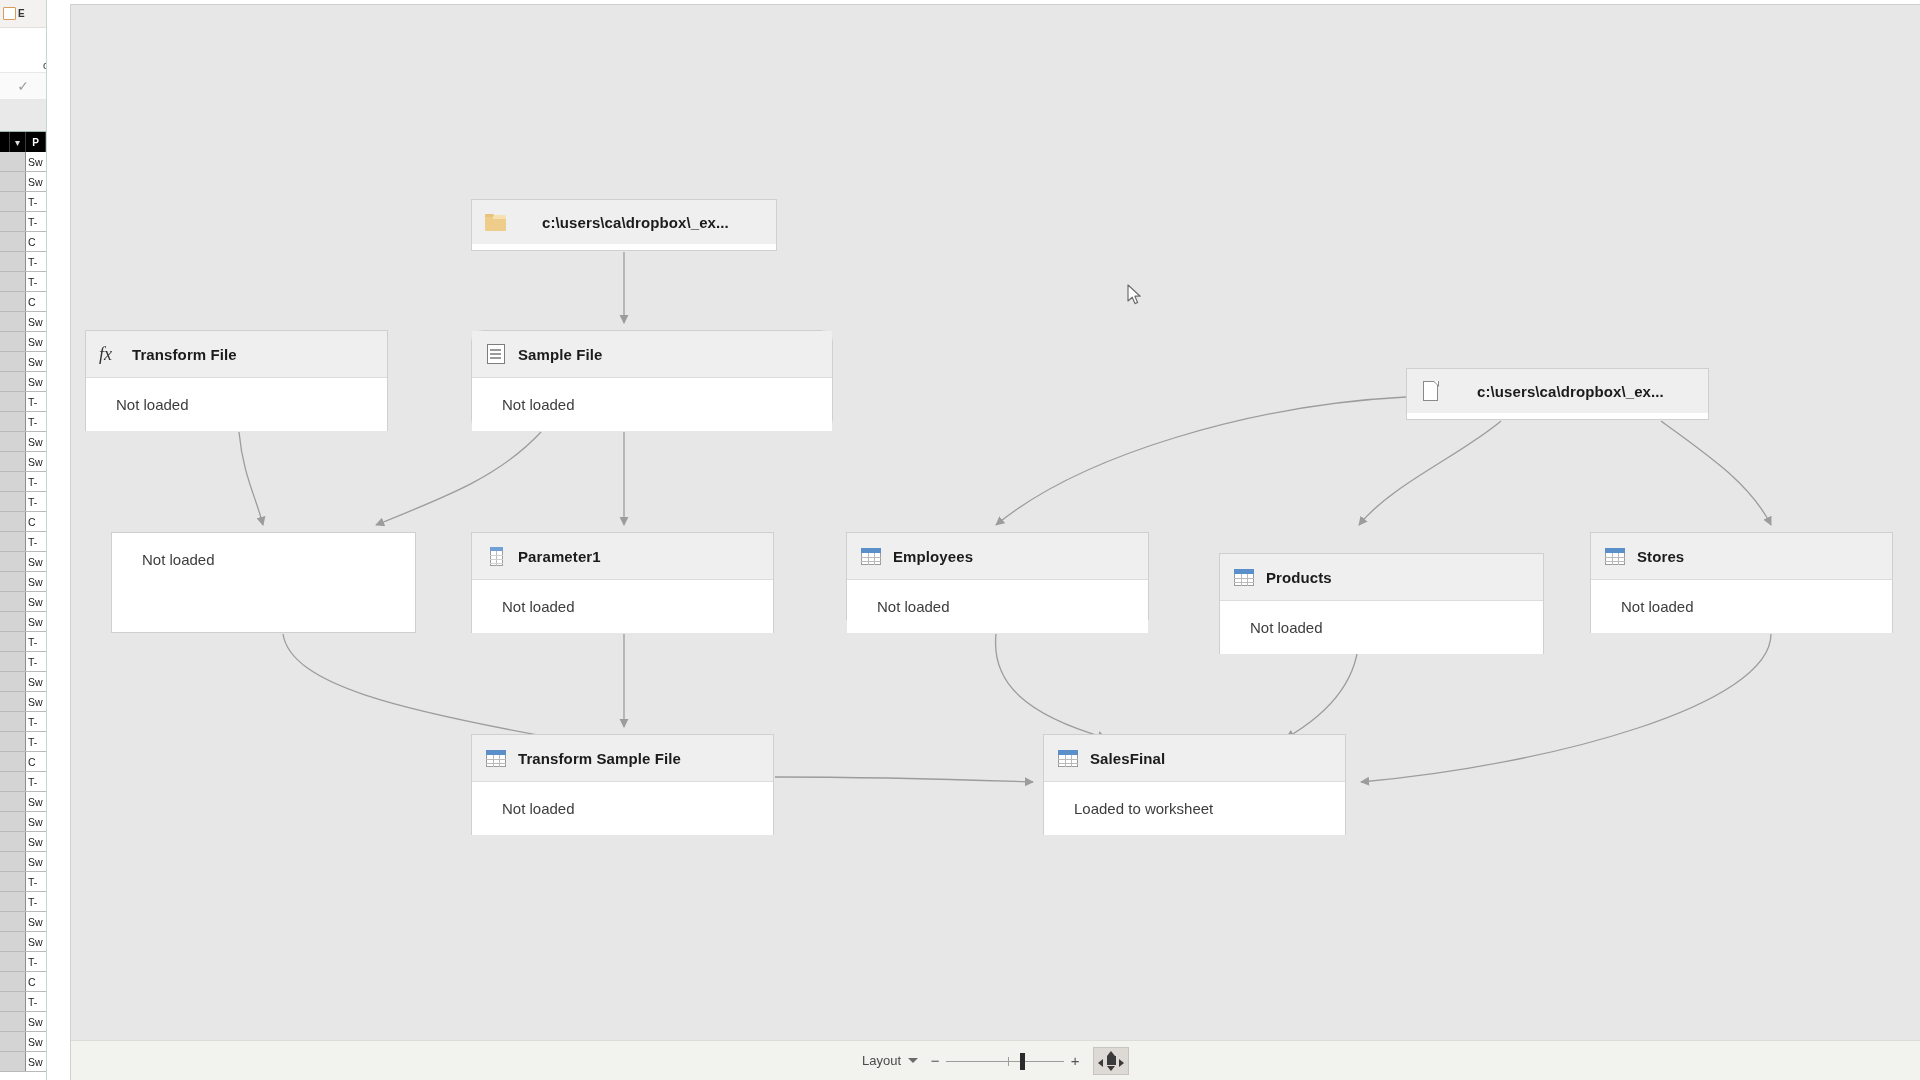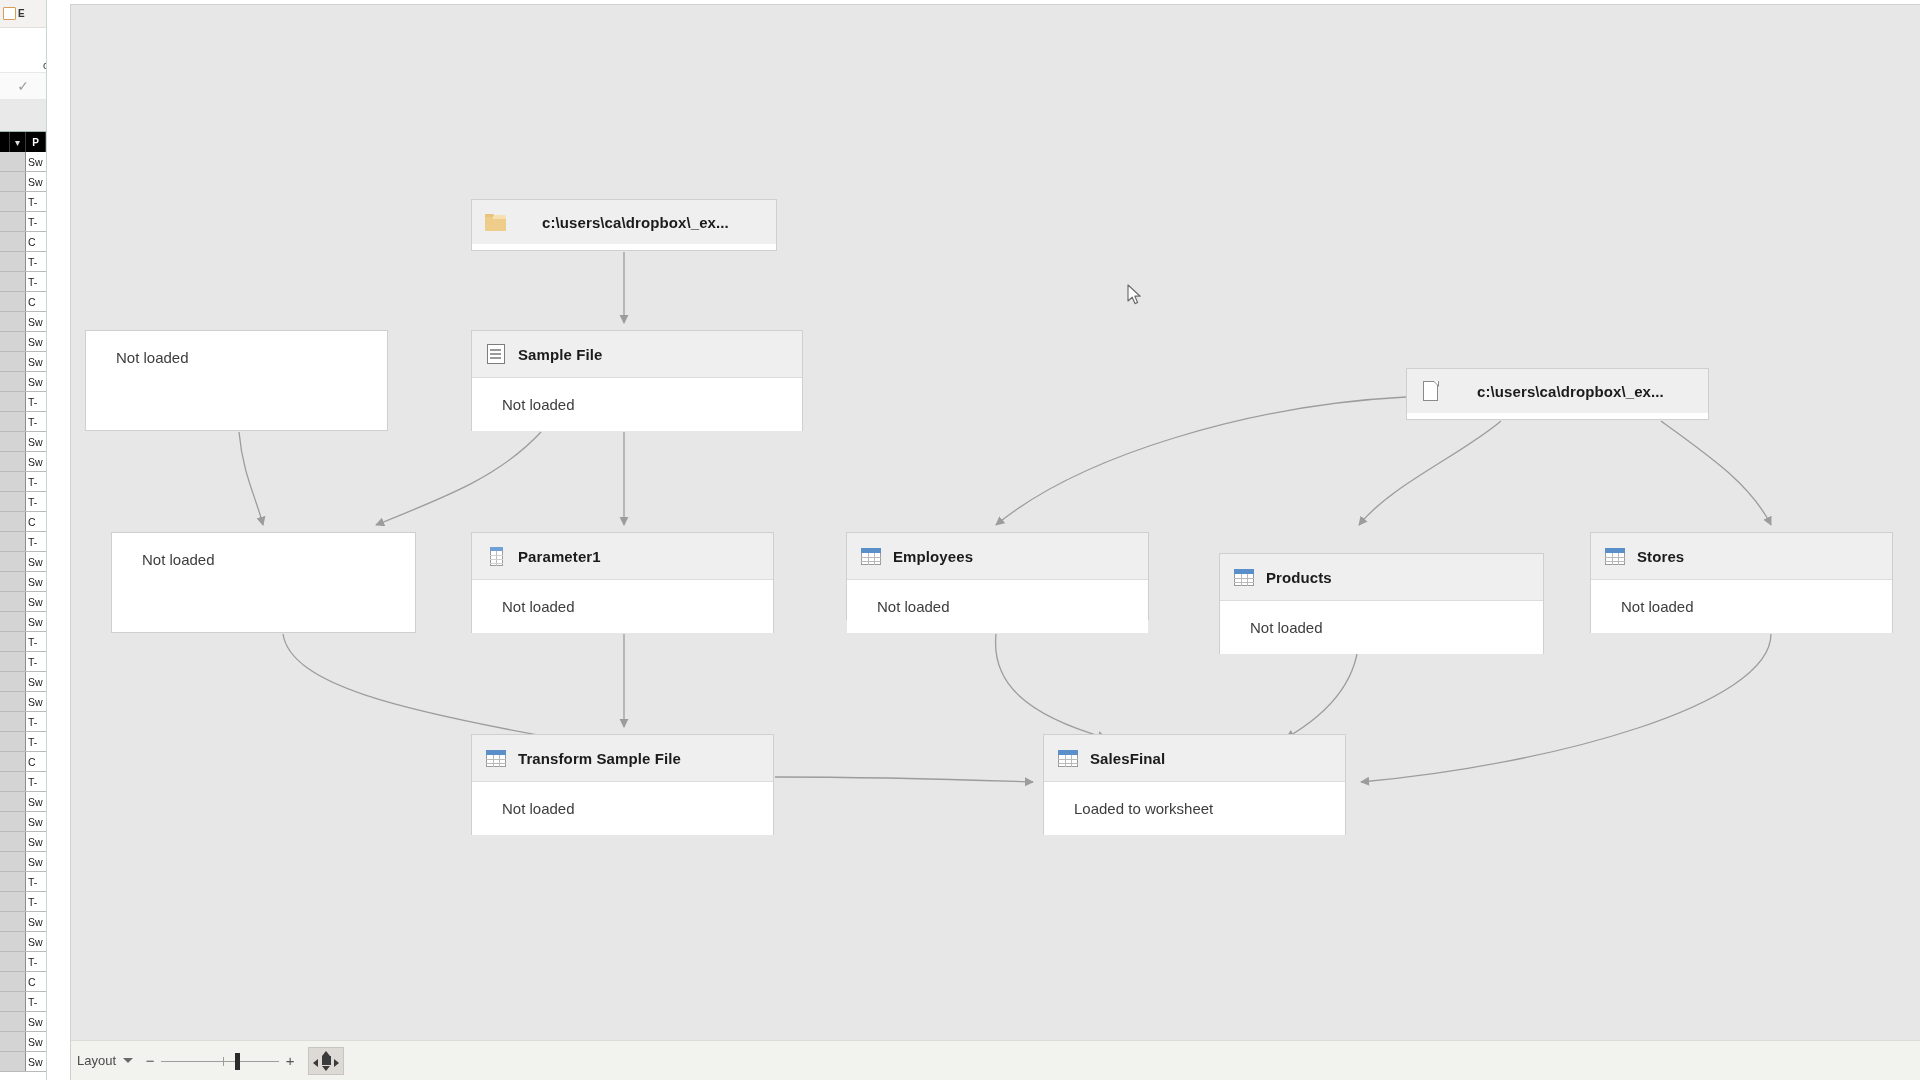--- a/index.html
+++ b/index.html
@@ -206,21 +206,21 @@
   }
   .ico-param .r {
     position: absolute; left: 5px; width: 13px; height: 1px; background: #d0d0d0;
   }
 
   
   #status-bar {
     position: absolute; left: 0; right: 0; bottom: 0; height: 40px;
     background: #f2f2ef;
     border-top: 1px solid #dcdcd8;
-    display: flex; align-items: center; justify-content: flex-start;
+    display: flex; align-items: center; justify-content: center;
     padding-right: 6px;
   }
   #zoom-cluster { display: flex; align-items: center; height: 30px; }
   .sb-layout {
     font-size: 13px; color: #4a4a4a; display: flex; align-items: center;
     padding: 0 6px; height: 26px;
   }
   .sb-chev {
     margin-left: 7px; width: 0; height: 0;
     border-left: 5px solid transparent; border-right: 5px solid transparent;
@@ -530,25 +530,29 @@
             <div class="node-head">
               <span class="node-icon ico-folder">
                 <span class="tab"></span>
                 <span class="body"></span>
                 <span class="lip"></span>
               </span>
               <span class="node-title">c:\users\ca\dropbox\_ex...</span>
             </div>
           </div>
           <div class="node" style="left: 14px; top: 325px; width: 303px; height: 101px;">
+            <div class="node-head">
+              <span class="node-icon ico-fx">fx</span>
+              <span class="node-title">Transform File</span>
+            </div>
             <div class="node-body">
               <span class="node-status">Not loaded</span>
             </div>
           </div>
-          <div class="node" style="left: 400px; top: 325px; width: 332px; height: 101px;">
+          <div class="node" style="left: 400px; top: 325px; width: 362px; height: 101px; border-radius: 12px;">
             <div class="node-head">
               <span class="node-icon ico-binary">
                 <span class="frame"></span>
                 <span class="ln" style="top:6px"></span>
                 <span class="ln" style="top:10px"></span>
                 <span class="ln" style="top:14px"></span>
               </span>
               <span class="node-title">Sample File</span>
             </div>
             <div class="node-body">

